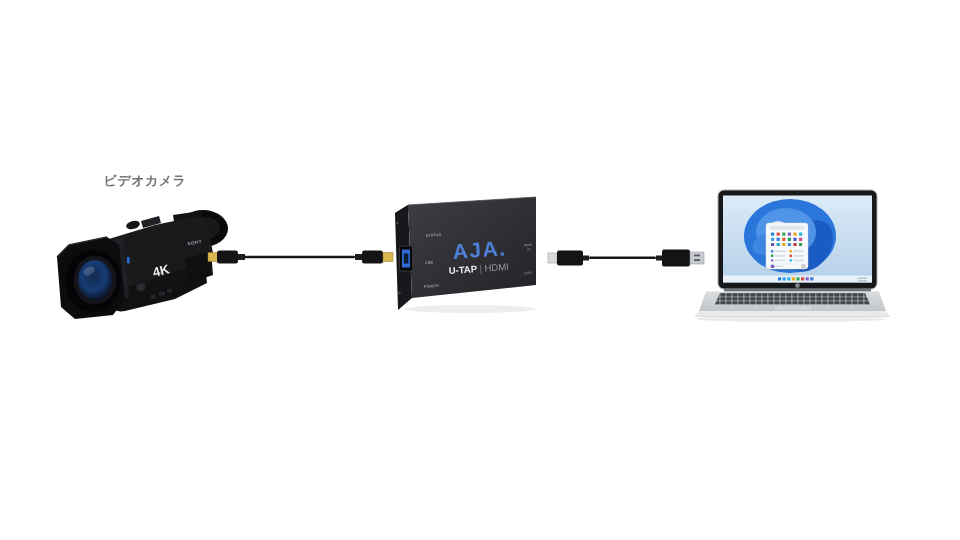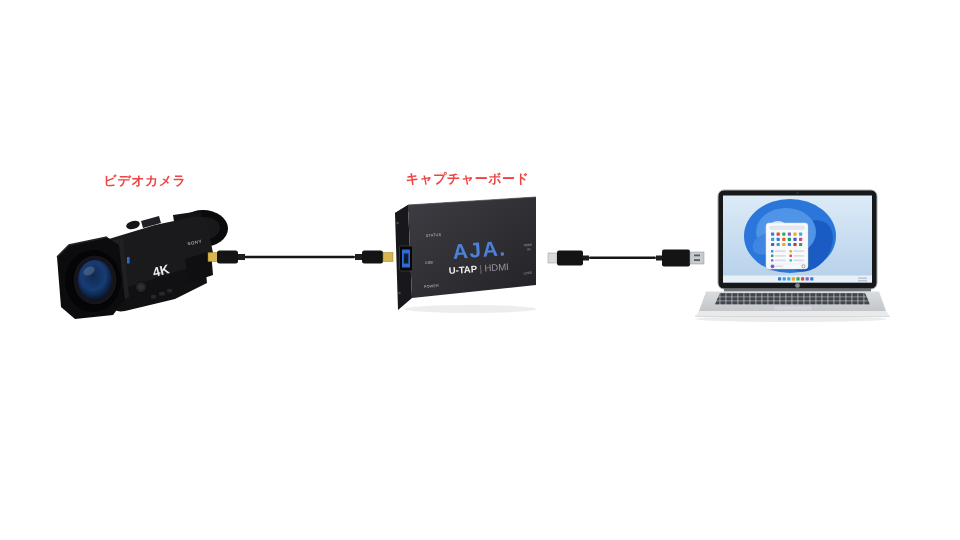--- a/index.html
+++ b/index.html
@@ -1,41 +1,40 @@
 <!DOCTYPE html>
 <html><head>
 <meta charset="utf-8">
 <style>
   html,body{margin:0;padding:0;background:#ffffff;}
   .stage{
     position:relative;width:960px;height:540px;background:#ffffff;overflow:hidden;
     font-family:"Liberation Sans",sans-serif;
   }
   .node-label{
-    position:absolute;font-weight:700;font-size:13px;color:#ef4444;
+    position:absolute;font-weight:700;font-size:13px;color:#737373;
     text-align:center;letter-spacing:.5px;
   }
   .lbl-camera{left:55px;top:172px;width:180px;}
   .lbl-capture{left:385px;top:170px;width:165px;}
   .lbl-pc{left:695px;top:170px;width:195px;}
   svg{position:absolute;display:block;}
   .svg-camera{left:55px;top:199px;}
   .svg-hdmi{left:205px;top:247px;}
   .svg-aja{left:390px;top:193px;}
   .svg-usb{left:543px;top:246px;}
   .svg-laptop{left:690px;top:186px;}
   text{font-family:"Liberation Sans",sans-serif;}
 </style>
 </head>
 <body>
 
 <div class="stage">
 
   <div class="node-label lbl-camera">ビデオカメラ</div>
-  <div class="node-label lbl-capture">キャプチャーボード</div>
 
   <svg class="svg-camera" width="180" height="132" viewBox="0 0 180 132">
     <defs>
       <radialGradient id="lensG" cx="45%" cy="40%" r="65%">
         <stop offset="0%" stop-color="#12294f"></stop>
         <stop offset="55%" stop-color="#173c74"></stop>
         <stop offset="100%" stop-color="#070d1a"></stop>
       </radialGradient>
     </defs>
     <g>

